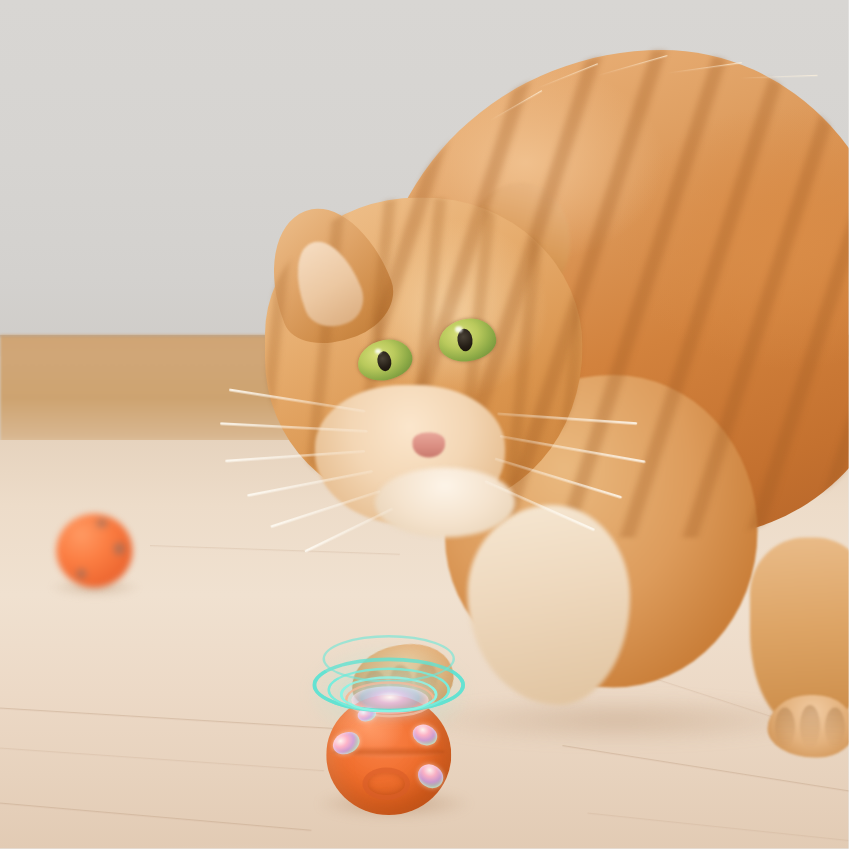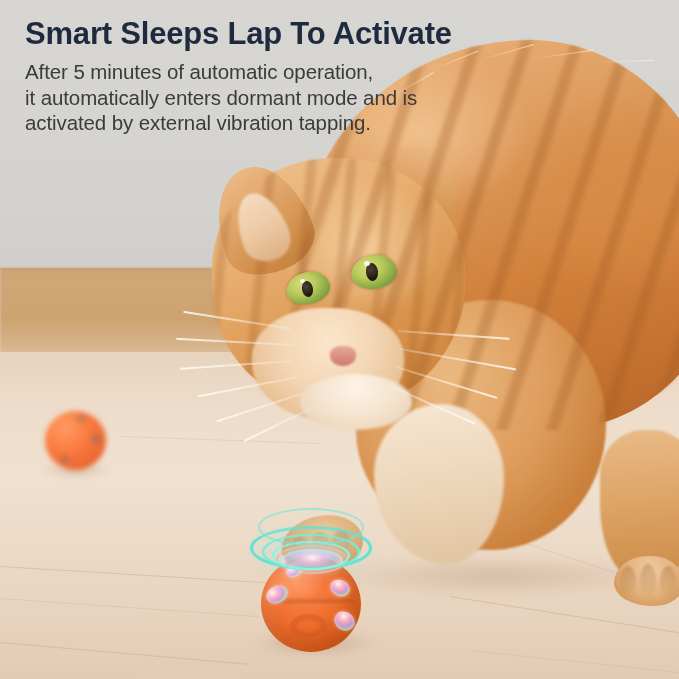--- a/index.html
+++ b/index.html
@@ -551,22 +551,14 @@
   <div class="ball-dot" style="left:286px; top:566px; width:15px; height:11px; transform:rotate(-14deg);"></div>
 
   <div class="product ball-button"></div>
   <div class="product ball-top-rim"></div>
   <div class="product ball-top-panel"></div>
 
   <div class="vib-ring front" style="left:250px; top:526px; width:122px; height:44px; border-width:3px; border-color:rgba(96,226,210,0) rgba(96,226,210,.8) rgba(96,226,210,.85) rgba(96,226,210,.8);"></div>
   <div class="vib-ring front" style="left:262px; top:534px; width:98px; height:36px; border-width:2.6px; border-color:rgba(118,236,220,0) rgba(118,236,220,.85) rgba(118,236,220,.9) rgba(118,236,220,.85);"></div>
   <div class="vib-ring front" style="left:272px; top:541px; width:78px; height:29px; border-width:2.2px; border-color:rgba(140,244,228,0) rgba(140,244,228,.88) rgba(140,244,228,.92) rgba(140,244,228,.88);"></div>
 
-  <div class="text-block">
-    <h1 class="headline">Smart Sleeps Lap To Activate</h1>
-    <p class="subcopy">
-      <span class="subcopy-line">After 5 minutes of automatic operation,</span>
-      <span class="subcopy-line">it automatically enters dormant mode and is</span>
-      <span class="subcopy-line">activated by external vibration tapping.</span>
-    </p>
-  </div>
 
 </div>
 
 </body></html>

